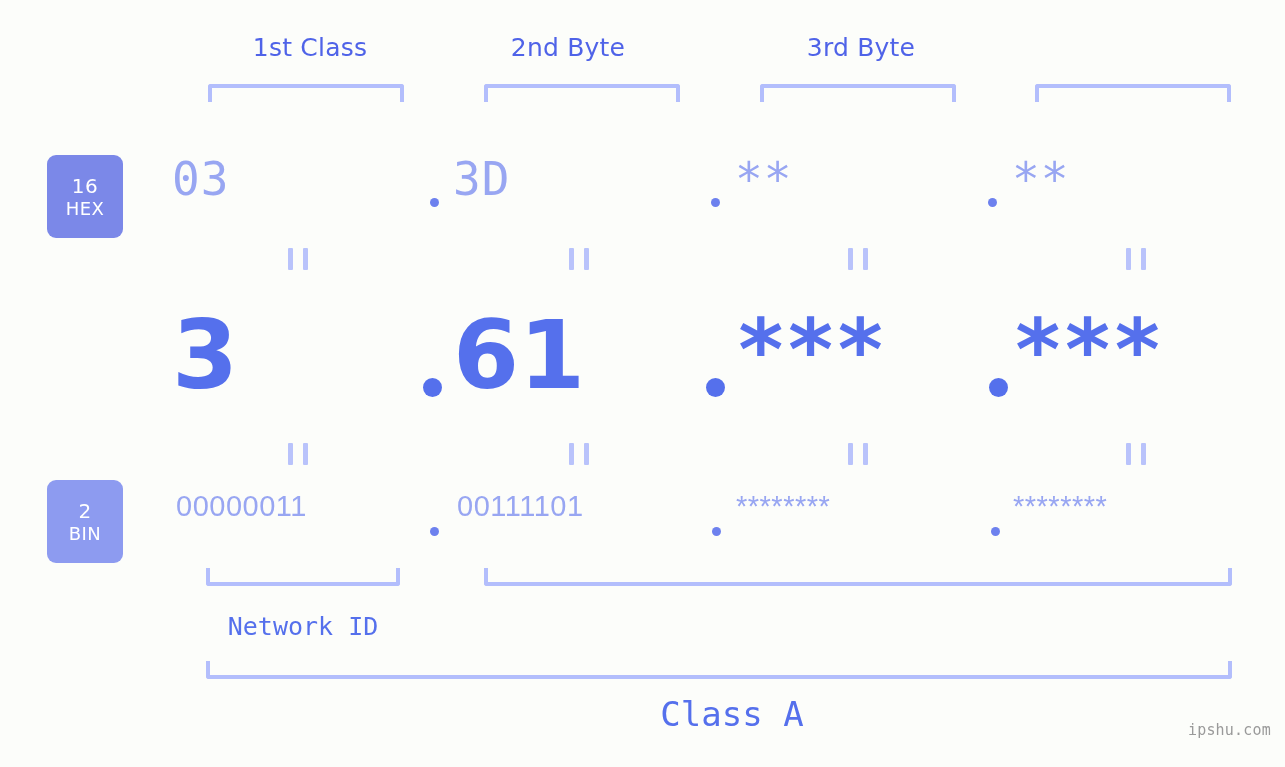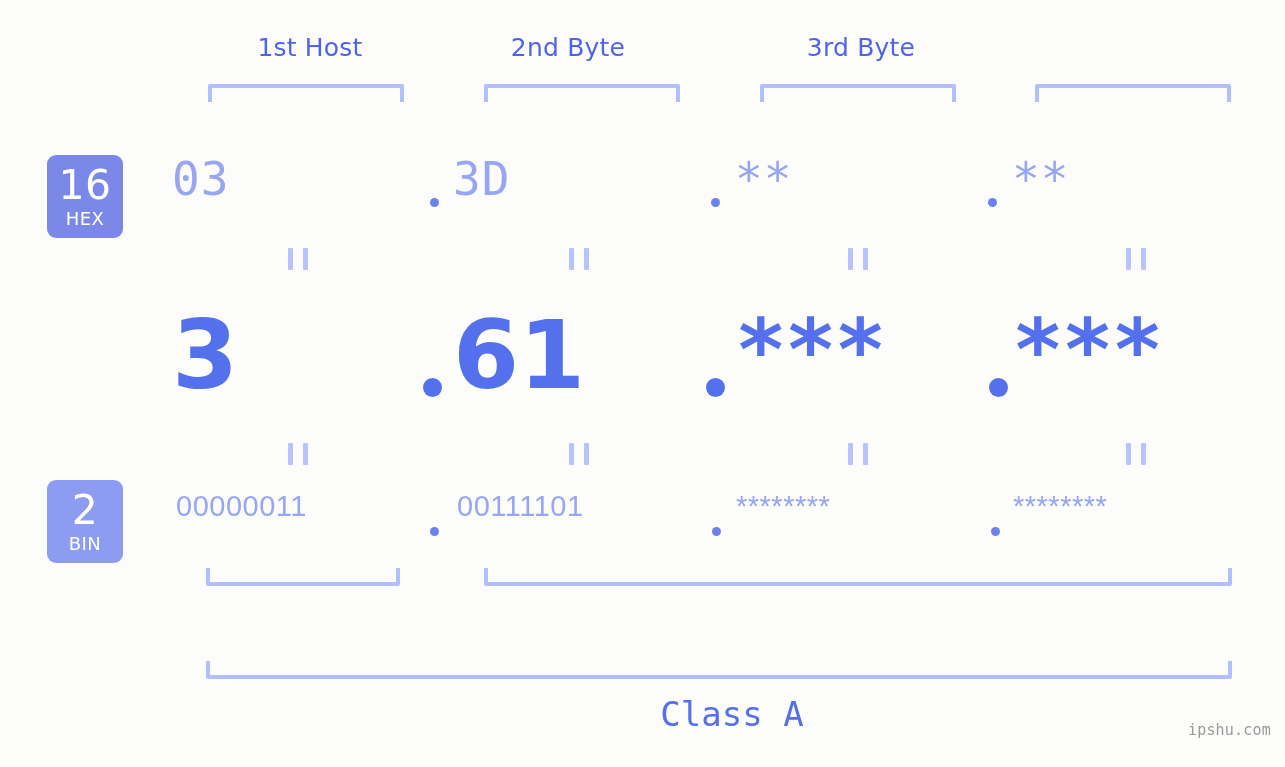--- a/index.html
+++ b/index.html
@@ -57,21 +57,21 @@
     height: 83px;
     border-radius: 9px;
     color: #ffffff;
     display: flex;
     flex-direction: column;
     align-items: center;
     justify-content: center;
     line-height: 1;
   }
   .badge .num {
-    font-size: 41px;
+    font-size: 20px;
     font-weight: 400;
     letter-spacing: .5px;
   }
   .badge .nm {
     font-size: 18px;
     font-weight: 400;
     margin-top: 4px;
     letter-spacing: .4px;
   }
 
@@ -168,21 +168,21 @@
     font-size: 15px;
     color: #9a9a9a;
     letter-spacing: .2px;
   }
 </style>
 </head>
 <body>
 
 <div class="canvas">
 
-  <div class="byte-label" style="left:210px">1st Host</div>
+  <div class="byte-label" style="left:210px">1st Class</div>
   <div class="byte-label" style="left:468px">2nd Byte</div>
   <div class="byte-label" style="left:761px">3rd Byte</div>
 
   <div class="bracket bracket-down" style="left:208px; top:84px; width:196px;"></div>
   <div class="bracket bracket-down" style="left:484px; top:84px; width:196px;"></div>
   <div class="bracket bracket-down" style="left:760px; top:84px; width:196px;"></div>
   <div class="bracket bracket-down" style="left:1035px; top:84px; width:196px;"></div>
 
   <div class="badge" style="top:155px; background:#7b88e8;">
     <span class="num">16</span>
@@ -253,20 +253,21 @@
     <div class="octet" style="left:736px">********</div>
     <div class="octet" style="left:1013px">********</div>
     <div class="dot dot-bin" style="left:430px; top:527px;"></div>
     <div class="dot dot-bin" style="left:712px; top:527px;"></div>
     <div class="dot dot-bin" style="left:991px; top:527px;"></div>
   </div>
 
   <div class="bracket bracket-up" style="left:206px; top:568px; width:194px;"></div>
   <div class="bracket bracket-up" style="left:484px; top:568px; width:748px;"></div>
 
+  <div class="sec-label" style="left:203px; top:612px; width:200px;">Network ID</div>
 
   <div class="bracket bracket-up" style="left:206px; top:661px; width:1026px;"></div>
 
   <div class="class-label" style="left:619px; top:694px; width:226px;">Class A</div>
 
   <div class="watermark">ipshu.com</div>
 
 </div>
 
 </body></html>

